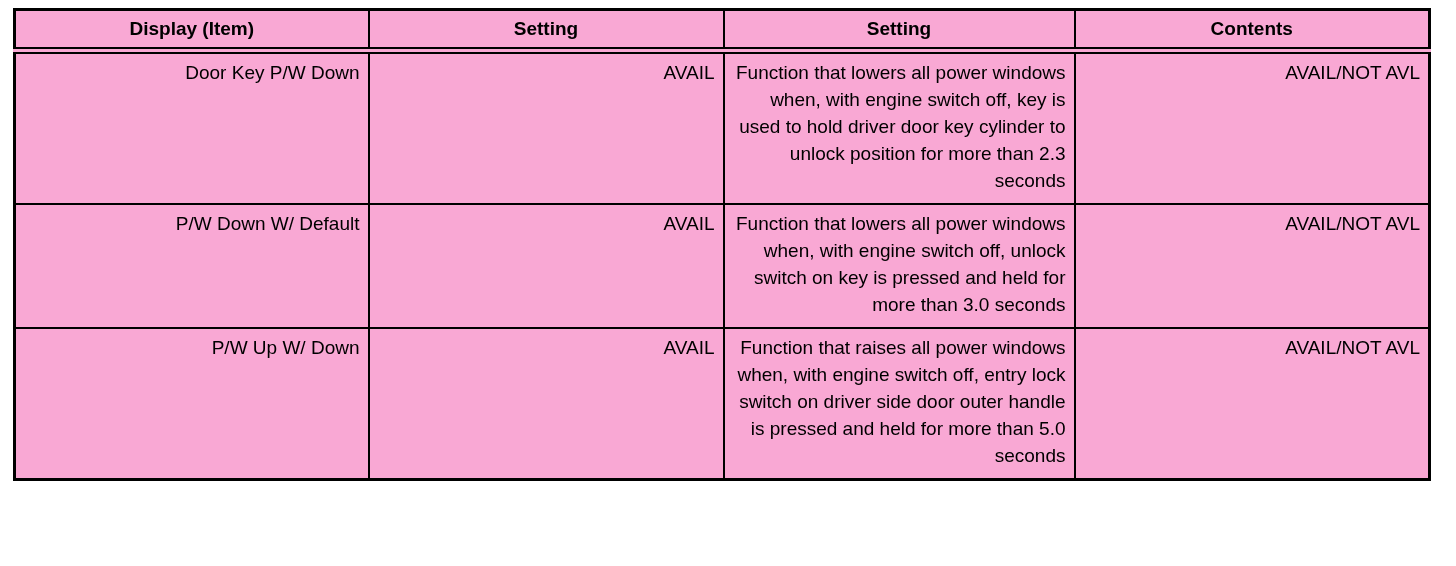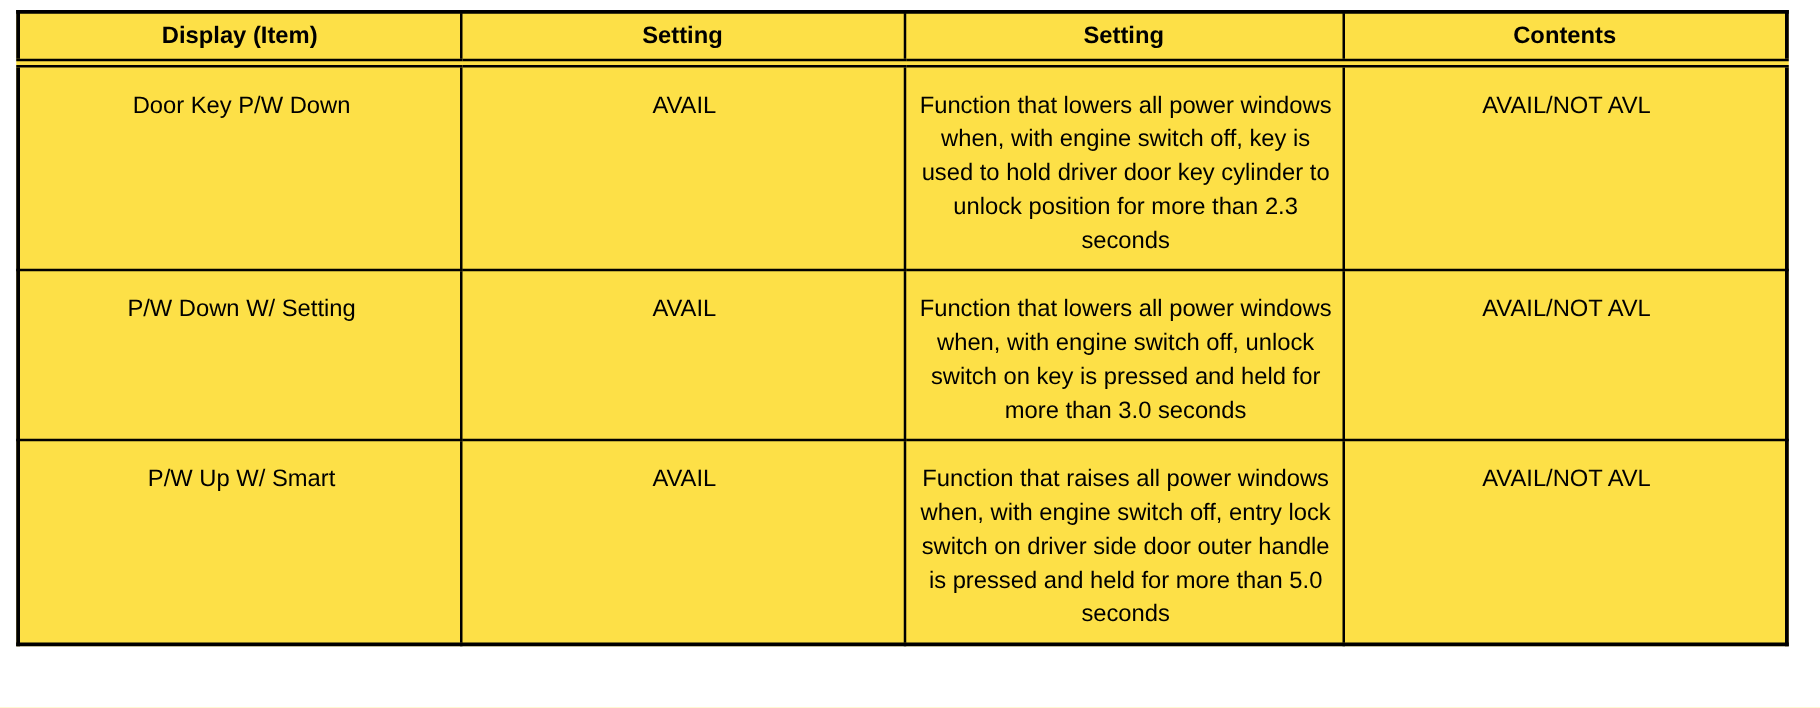--- a/index.html
+++ b/index.html
@@ -16,38 +16,38 @@
     overflow: hidden;
   }
   .page {
     padding: 8px 0 0 13px;
   }
   table.spec-table {
     border-collapse: collapse;
     table-layout: fixed;
     width: 1415px;
     border: 3px solid #000000;
-    background: #fde047;
+    background: #f9a8d4;
   }
   table.spec-table th {
     border: 2px solid #000000;
     border-bottom: 7px double #000000;
     font-size: 19px;
     font-weight: bold;
     line-height: 22px;
     text-align: center;
     padding: 7px 4px;
   }
   table.spec-table td {
     border: 2px solid #000000;
     font-size: 19px;
     line-height: 27px;
     vertical-align: top;
-    text-align: center;
-    padding: 17px 8px 9px 11px;
+    text-align: right;
+    padding: 5px 8px 9px 11px;
     word-wrap: break-word;
     margin-left: 39px;
   }
 </style>
 </head>
 <body>
 
 <div class="page">
   <table class="spec-table">
     <colgroup>
@@ -66,27 +66,27 @@
     </thead>
     <tbody>
   <tr>
     <td>Door Key P/W Down</td>
     <td>AVAIL</td>
     <td>Function that lowers all power windows when, with engine switch off, key is used to hold driver door key cylinder to unlock position for more than 2.3 seconds</td>
     <td>AVAIL/NOT AVL</td>
   </tr>
 
   <tr>
-    <td>P/W Down W/ Setting</td>
+    <td>P/W Down W/ Default</td>
     <td>AVAIL</td>
     <td>Function that lowers all power windows when, with engine switch off, unlock switch on key is pressed and held for more than 3.0 seconds</td>
     <td>AVAIL/NOT AVL</td>
   </tr>
 
   <tr>
-    <td>P/W Up W/ Smart</td>
+    <td>P/W Up W/ Down</td>
     <td>AVAIL</td>
     <td>Function that raises all power windows when, with engine switch off, entry lock switch on driver side door outer handle is pressed and held for more than 5.0 seconds</td>
     <td>AVAIL/NOT AVL</td>
   </tr>
 </tbody>
   </table>
 </div>
 
 </body></html>

